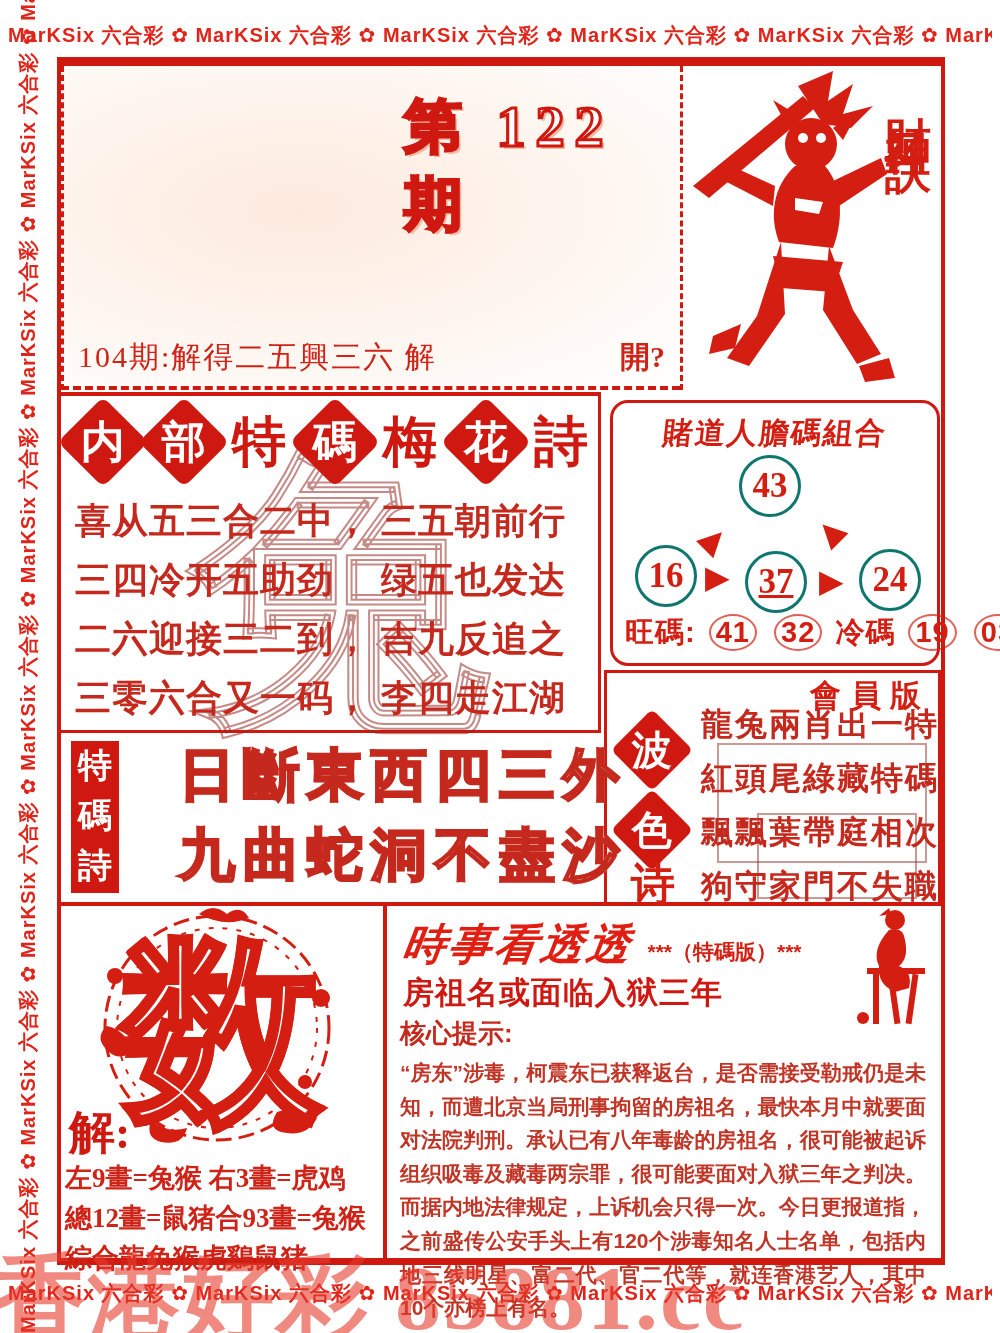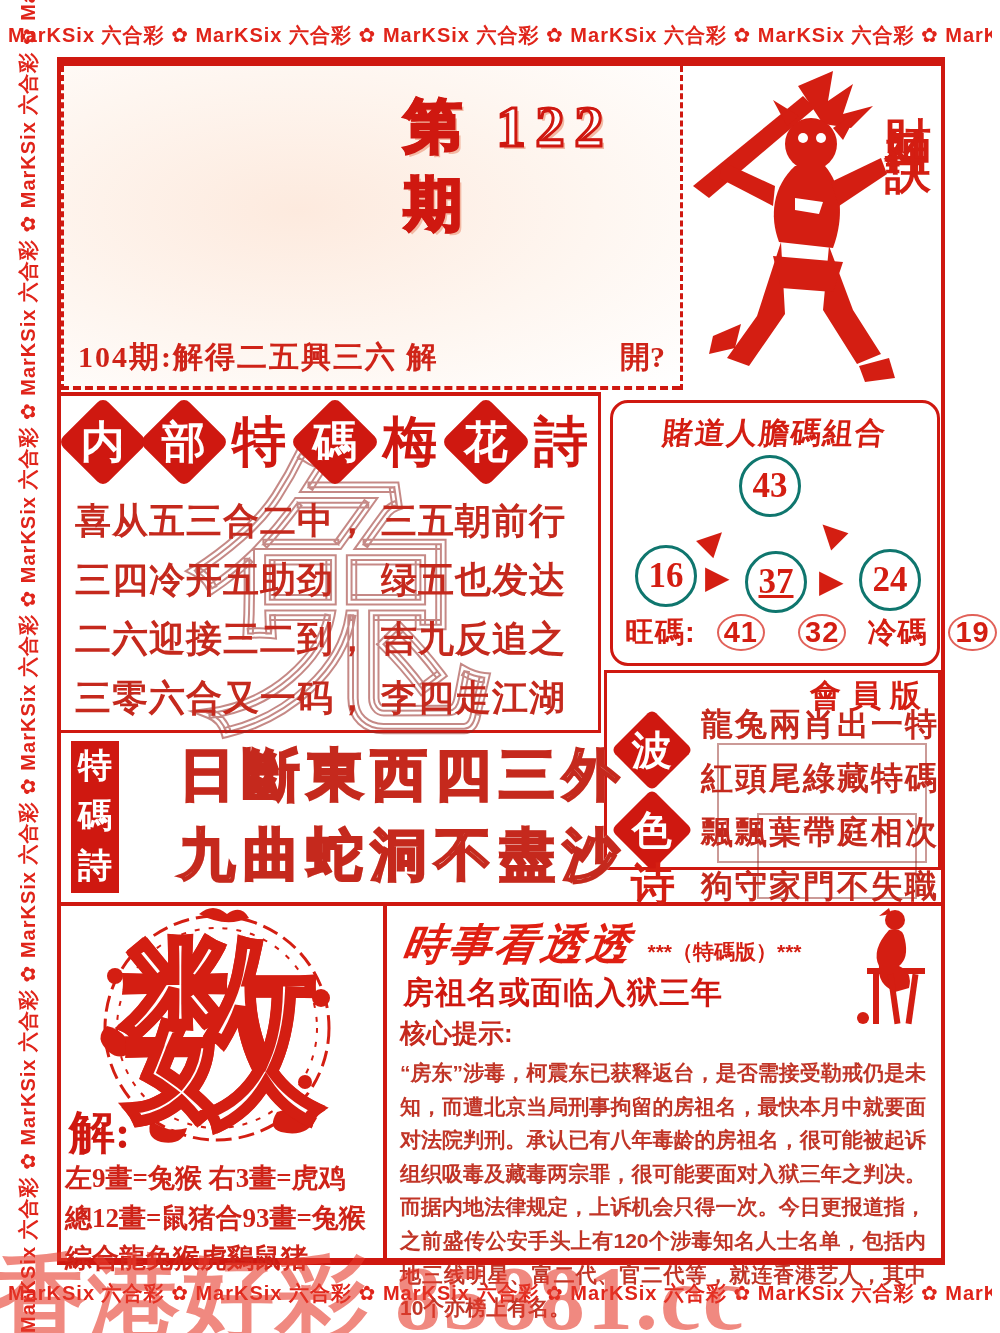--- a/index.html
+++ b/index.html
@@ -26,21 +26,21 @@
   .h-div  { position:absolute; left:61px;  top:902px; width:880px; height:4px; background:#cf1810; }
 
   
   .top-box { position:absolute; left:61px; top:66px; width:619px; height:324px;
              border-left:3px dashed #cf1810; border-bottom:4px dashed #cf1810;
              background:radial-gradient(ellipse at 38% 45%, #fdeade 0%, #fef6f0 55%, #ffffff 100%); }
   .issue-title { position:absolute; left:340px; top:22px; font-size:58px; font-weight:bold;
                  letter-spacing:10px; color:#fff; font-family:"Liberation Serif",serif;
                  -webkit-text-stroke:3px #cf1810;
                  text-shadow:3px 3px 0 #f3b9a4, -1px -1px 0 #cf1810, 1px -1px 0 #cf1810, -1px 1px 0 #cf1810, 1px 1px 0 #cf1810; }
-  .issue-note { position:absolute; left:14px; bottom:8px; font-size:30px; font-weight:bold;
+  .issue-note { position:absolute; left:14px; bottom:8px; font-size:30px; font-weight:normal;
                 color:#cf2318; font-family:"Liberation Serif",serif; letter-spacing:2px; }
   .issue-open { position:absolute; left:556px; bottom:8px; font-size:30px; font-weight:bold;
                 color:#cf2318; font-family:"Liberation Serif",serif; }
 
   
   .mascot-box { position:absolute; left:680px; top:66px; width:261px; height:324px;
                 border-left:3px dashed #cf1810; overflow:hidden; }
   .mascot-title { position:absolute; right:2px; top:14px; writing-mode:vertical-rl;
                   font-size:46px; font-weight:bold; color:#d41e12; letter-spacing:10px;
                   font-family:"Liberation Serif",serif; }
@@ -70,24 +70,24 @@
   .dan-title { position:absolute; left:0; top:10px; width:100%; text-align:center; font-size:30px;
                font-weight:bold; color:#d41e12; letter-spacing:2px; transform:skewX(-6deg);
                font-family:"Liberation Serif",serif; }
   .num-circle { position:absolute; width:62px; height:62px; border:3px solid #0f766e; border-radius:50%;
                 display:flex; align-items:center; justify-content:center; font-size:35px; font-weight:bold;
                 color:#d41e12; font-family:"Liberation Serif",serif; background:rgba(255,255,255,.6); }
   .tri { position:absolute; color:#d41e12; font-size:32px; line-height:32px; }
   .dan-hotcold { position:absolute; left:12px; bottom:10px; font-size:29px; font-weight:bold;
                  color:#d41e12; white-space:nowrap; letter-spacing:1px; }
   .dan-hotcold .circ { display:inline-block; border:2px solid rgba(212,30,18,.7); border-radius:50%;
-                       padding:0 5px; margin:0 12px; }
-
-  
-  .bose-box { position:absolute; left:604px; top:670px; width:337px; height:200px; border:3px solid #cf1810; }
+                       padding:0 5px; margin:0 4px; }
+
+  
+  .bose-box { position:absolute; left:604px; top:670px; width:337px; height:236px; border:3px solid #cf1810; }
   .bose-member { position:absolute; right:8px; top:2px; font-size:31px; font-weight:bold; color:#d41e12;
                  letter-spacing:9px; font-family:"Liberation Serif",serif; }
   .bose-dcol { position:absolute; left:10px; top:36px; }
   .bose-dcol .dchar { width:58px; height:58px; background:#cf1810; transform:rotate(45deg);
                       border-radius:6px; display:flex; align-items:center; justify-content:center; margin:12px 0 22px 6px; }
   .bose-dcol .dchar span { transform:rotate(-45deg); color:#fff; font-size:40px; font-weight:bold;
                            font-family:"Liberation Serif",serif; }
   .bose-shi { position:absolute; left:24px; top:182px; font-size:44px; font-weight:bold; color:#d41e12;
               font-family:"Liberation Serif",serif; }
   .bose-lines { position:absolute; left:94px; top:24px; z-index:2; }

